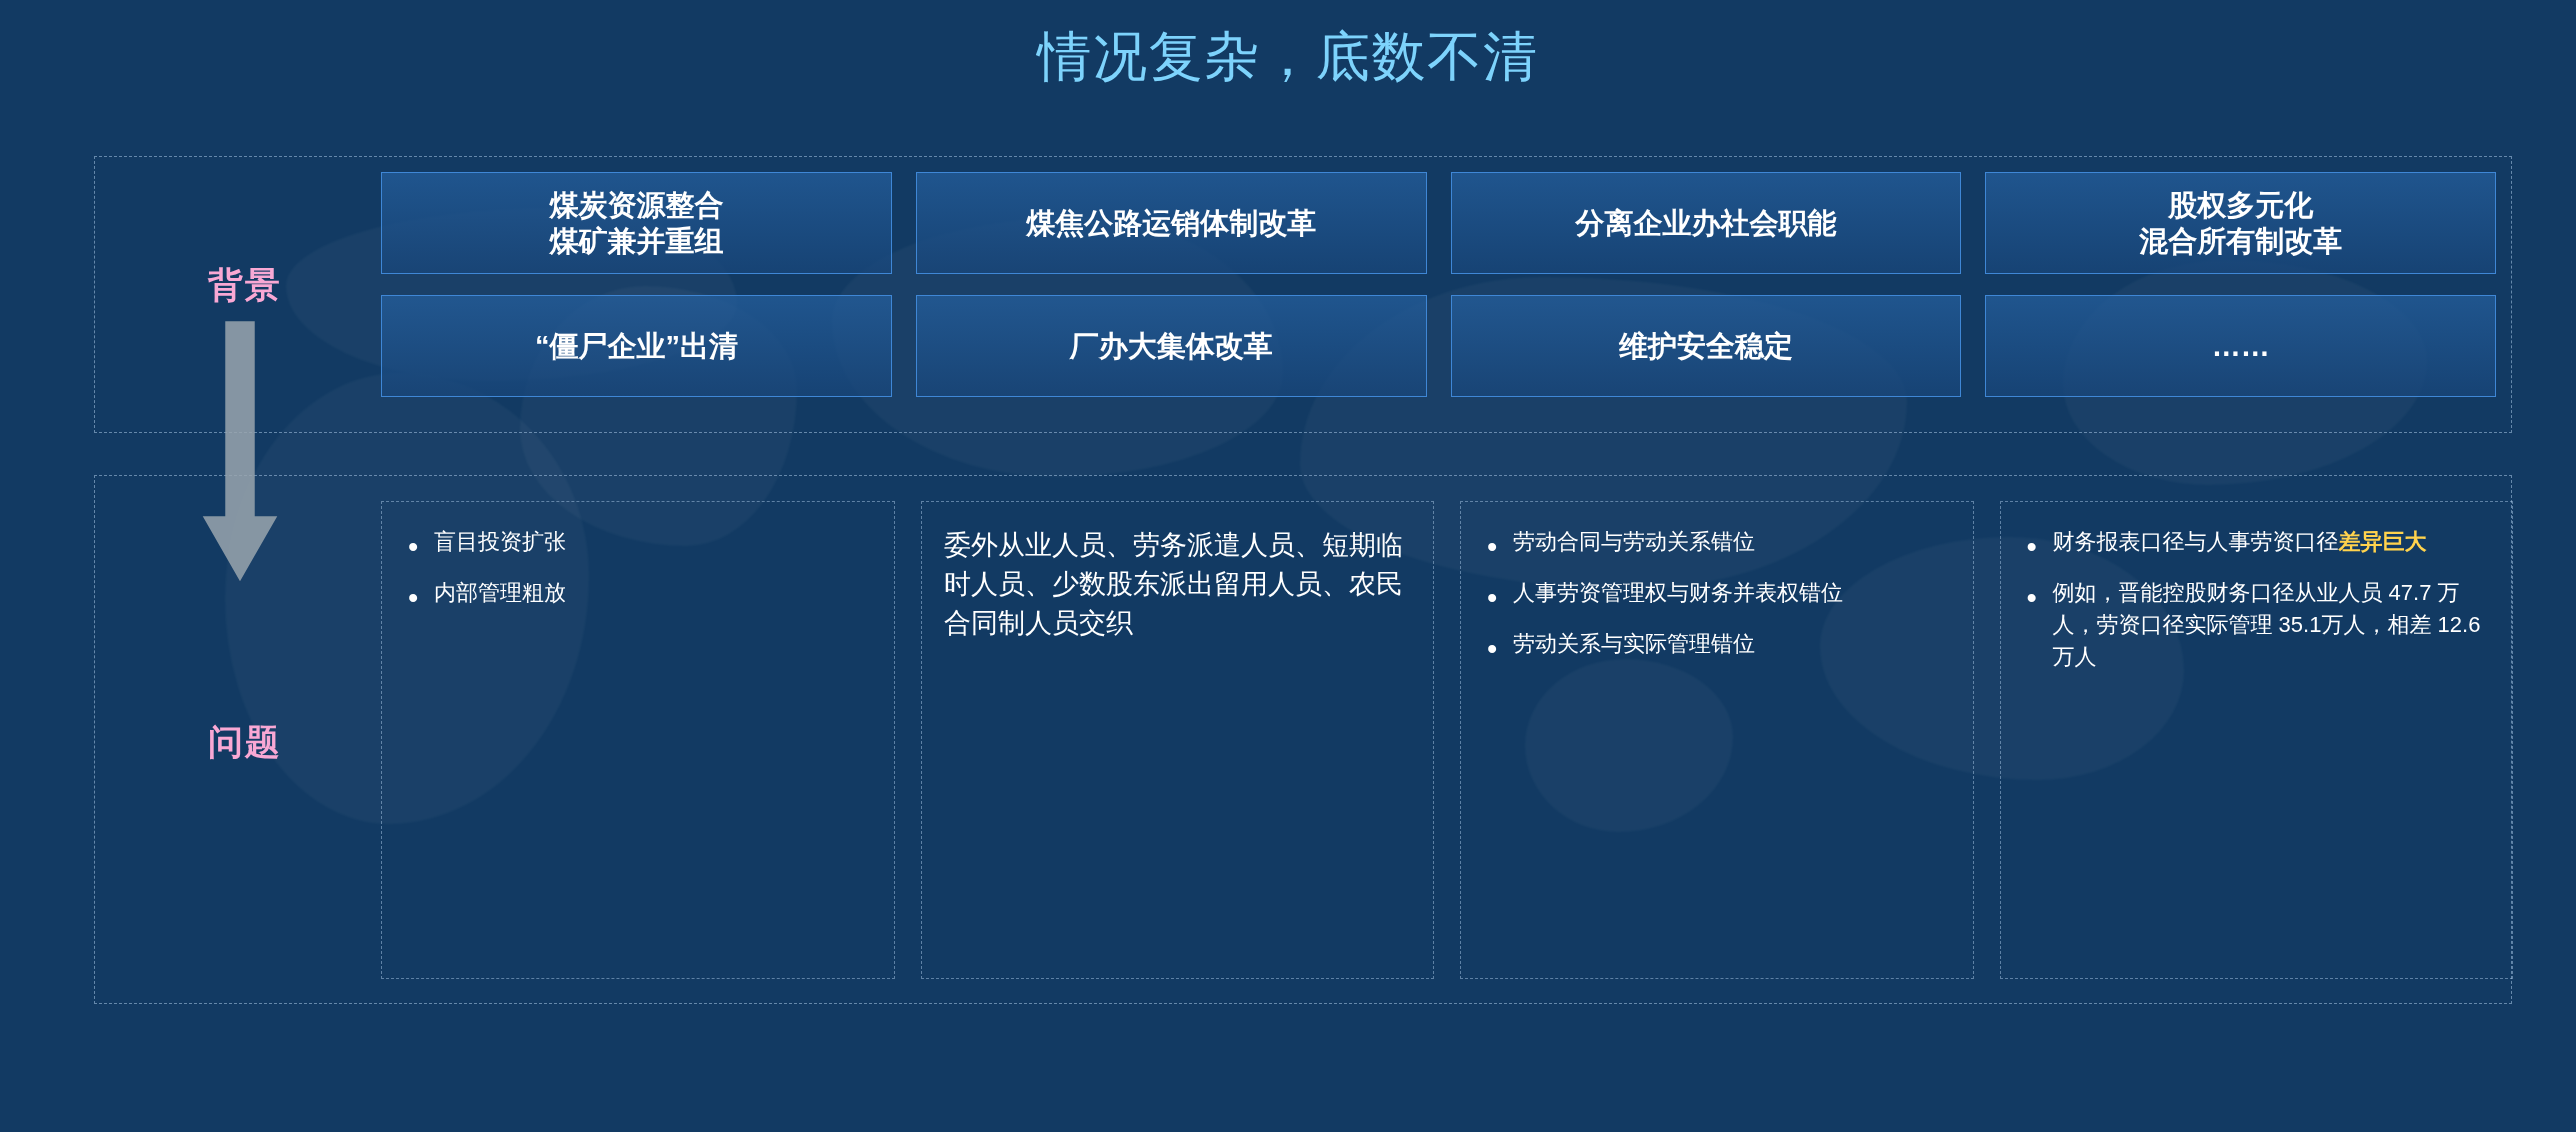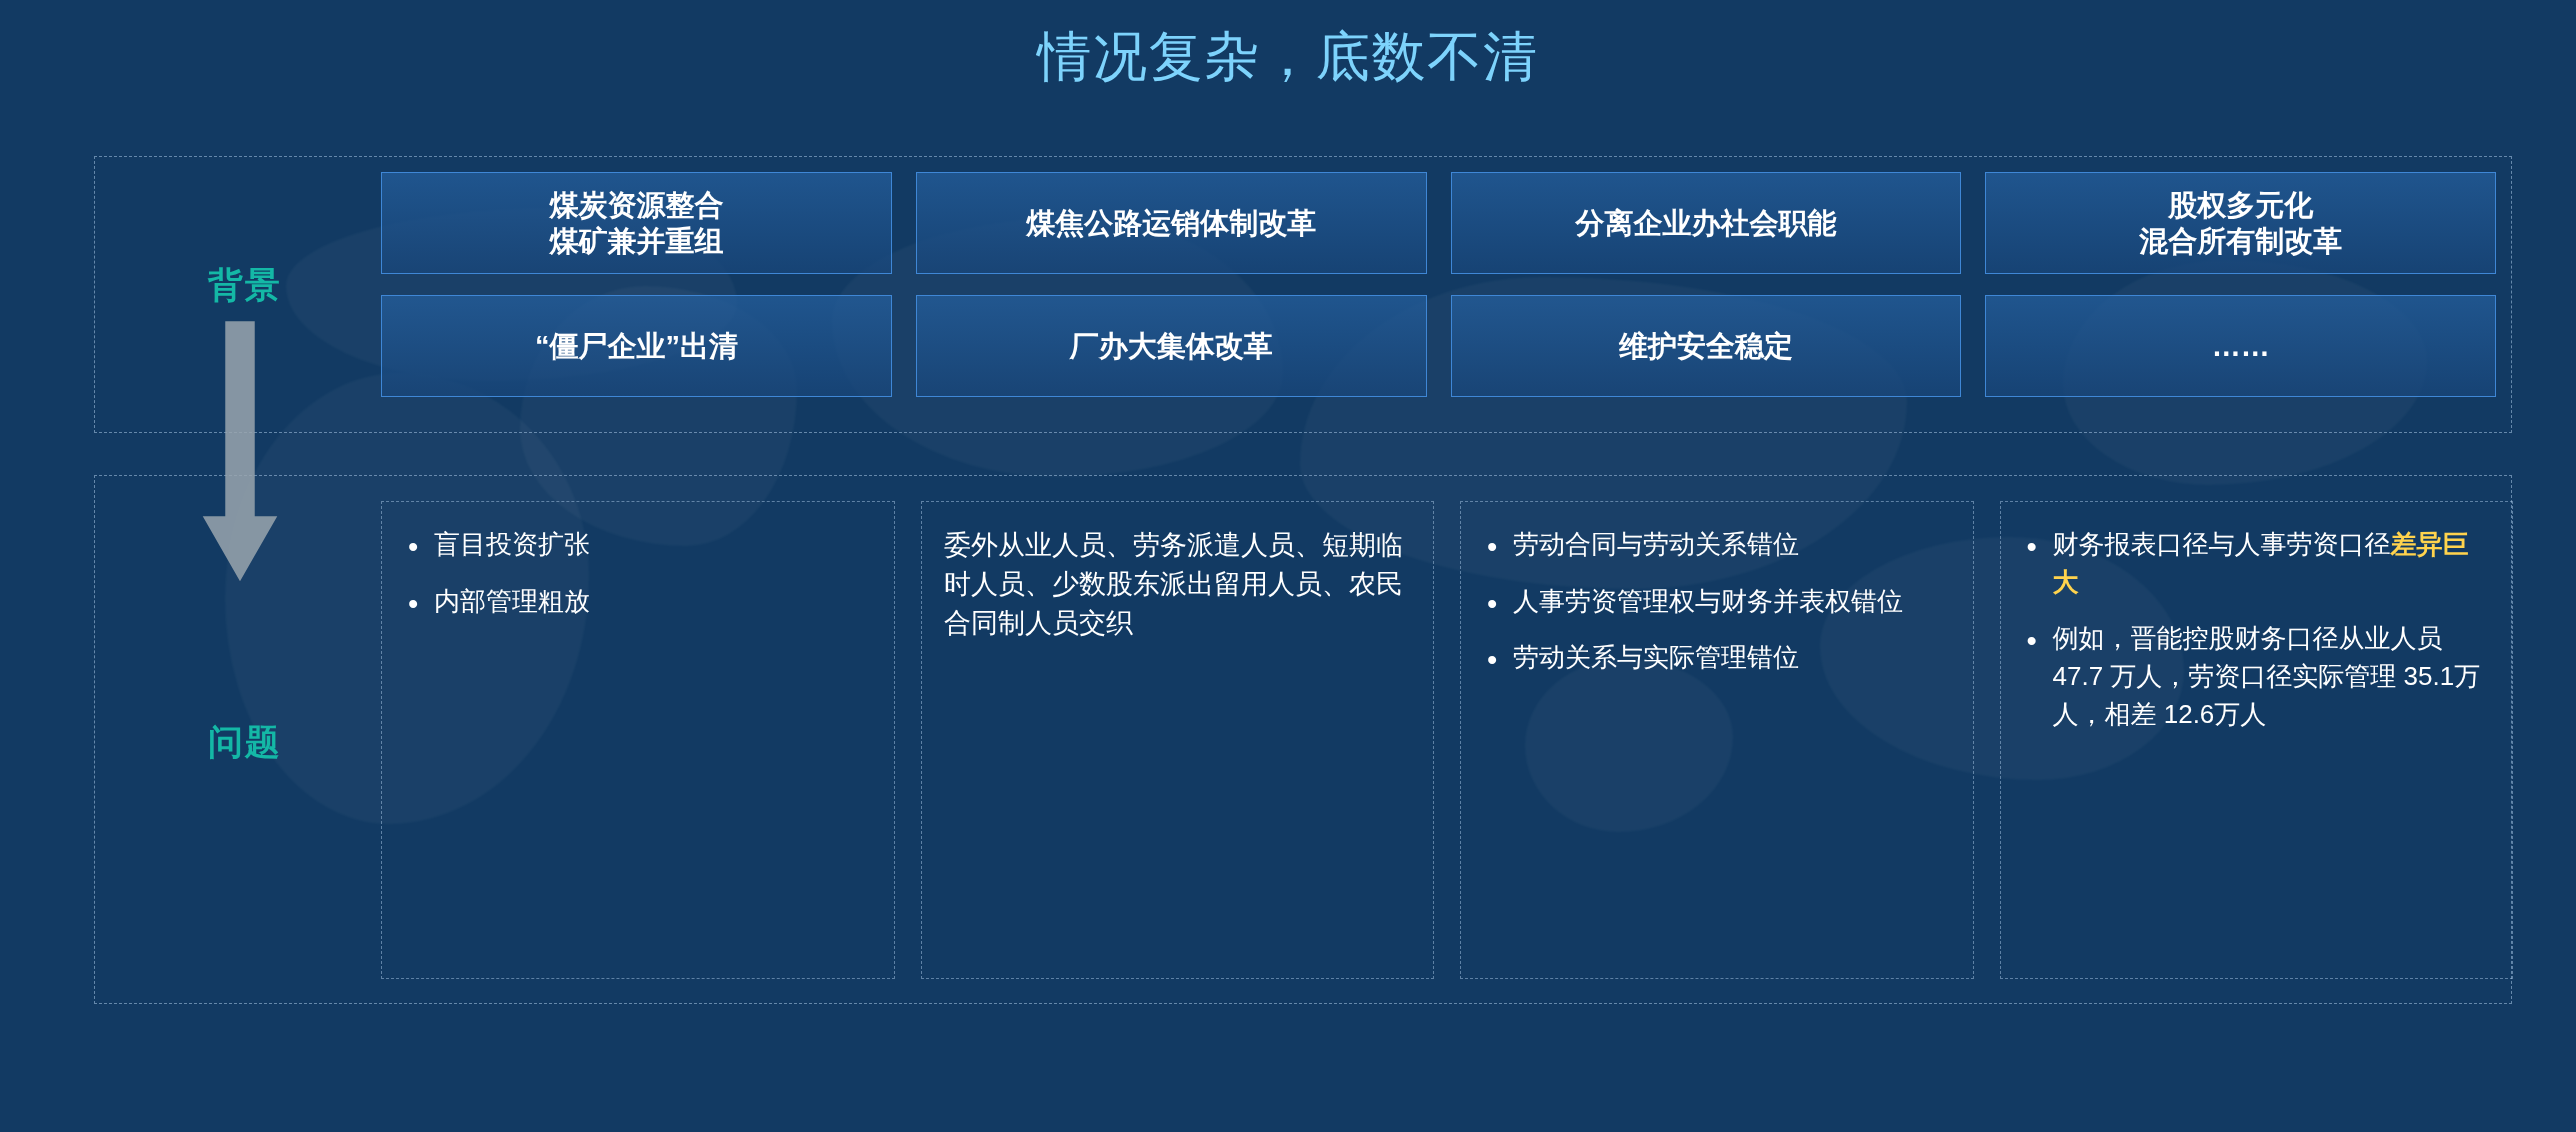--- a/index.html
+++ b/index.html
@@ -70,21 +70,21 @@
     left: 94px;
     top: 475px;
     width: 2418px;
     height: 529px;
   }
 
   .row-label {
     position: absolute;
     font-size: 35px;
     font-weight: bold;
-    color: #14b8a6;
+    color: #f9a8d4;
     letter-spacing: 1.7px;
   }
   .label-bg { left: 208px; top: 262px; }
   .label-prob { left: 208px; top: 719px; }
 
   
   .arrow {
     position: absolute;
     left: 201px;
     top: 321px;
@@ -135,21 +135,21 @@
     box-sizing: border-box;
     padding: 24px 22.5px 17.3px 22.5px;
   }
   .prob-col ul {
     margin: 0;
     padding: 0 0 0 29.5px;
     list-style: none;
   }
   .prob-col li {
     position: relative;
-    font-size: 26px;
+    font-size: 22px;
     line-height: 1.45;
     margin-bottom: 19px;
   }
   .prob-col li:before {
     content: "•";
     position: absolute;
     left: -26px;
     top: 0;
     font-size: 29.5px;
     color: #ffffff;

